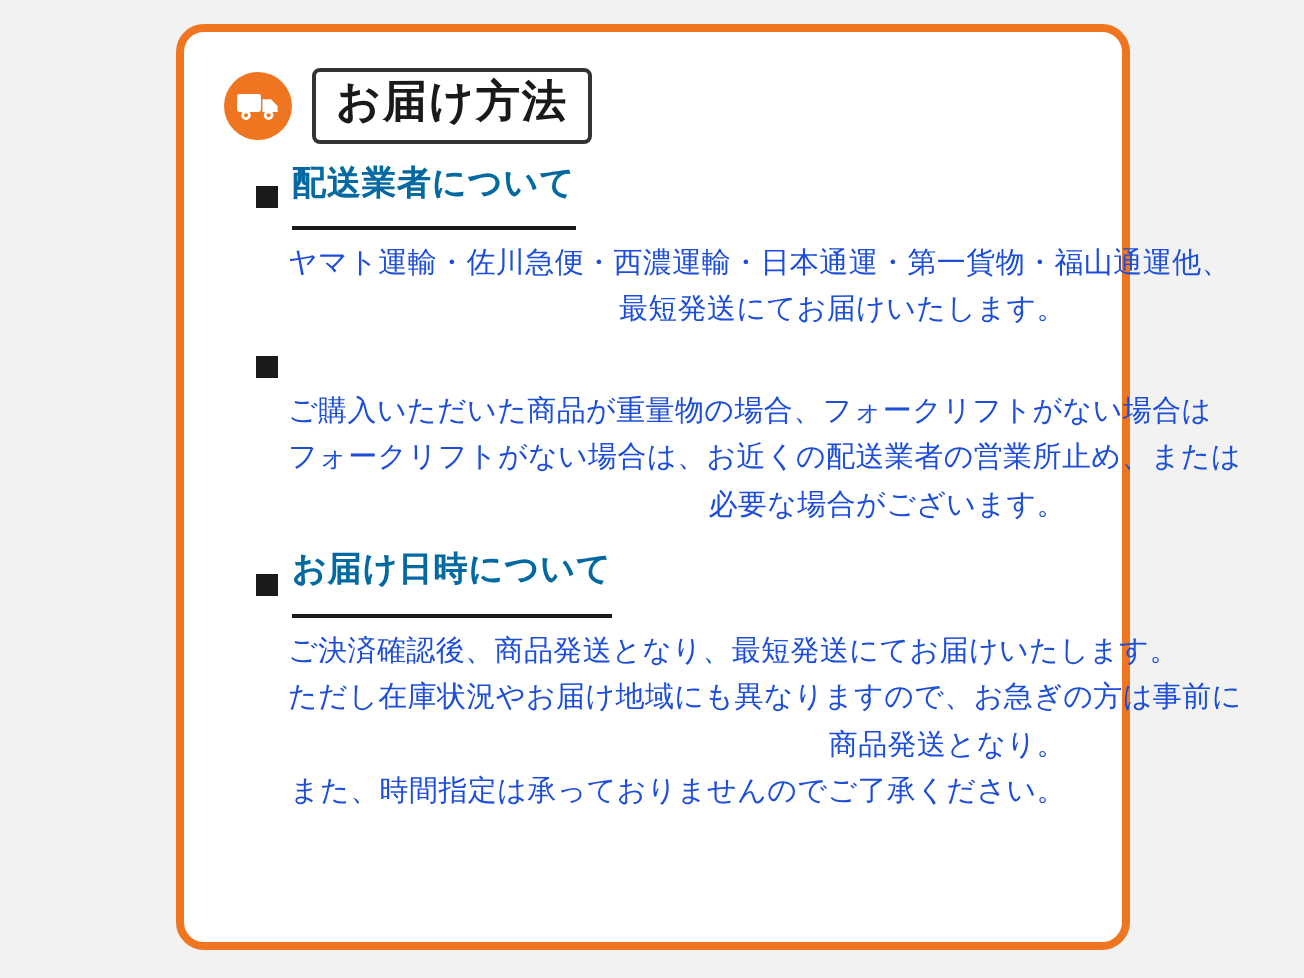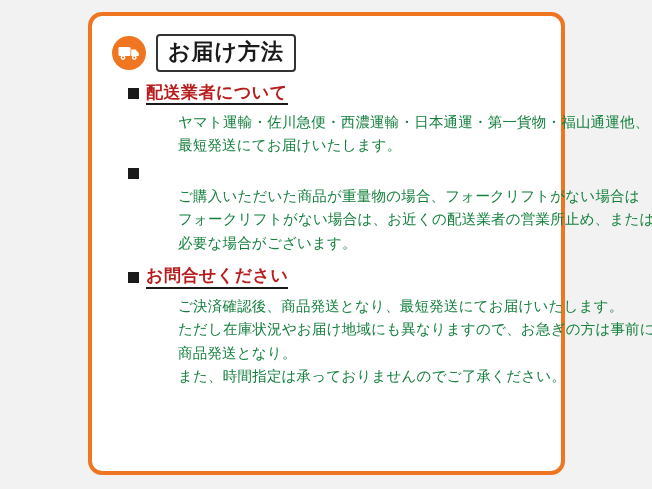--- a/index.html
+++ b/index.html
@@ -29,20 +29,21 @@
     width: 477px;
     height: 463px;
     box-sizing: border-box;
     background: #ffffff;
     border: 4px solid #ef7521;
     border-radius: 14px;
   }
 
   .panel-inner {
     padding: 14px 18px 10px 18px;
+    text-align: right;
   }
 
   
   .title-row {
     display: flex;
     align-items: center;
     margin: 4px 0 10px 2px;
   }
   .truck-icon {
     width: 34px;
@@ -80,37 +81,36 @@
   .bullet-square {
     width: 11px;
     height: 11px;
     background: #1a1a1a;
     margin-right: 7px;
     flex: 0 0 auto;
   }
   .section-title {
     font-size: 17px;
     font-weight: bold;
-    color: #b91c1c;
+    color: #0369a1;
     letter-spacing: 0.5px;
     border-bottom: 2px solid #1a1a1a;
-    padding-bottom: 1px;
+    padding-bottom: 11px;
     line-height: 1.2;
   }
 
   .section-body {
     margin: 0 10px 0 34px;
   }
   .body-line {
     font-size: 14.5px;
-    color: #15803d;
+    color: #1d4ed8;
     line-height: 1.62;
     letter-spacing: 0.2px;
     white-space: nowrap;
-    margin-left: 34px;
   }
 </style>
 </head>
 <body>
 
 <div id="page">
 
   <div class="panel">
     <div class="panel-inner">
 
@@ -146,21 +146,21 @@
         <div class="section-body">
           <div class="body-line">ご購入いただいた商品が重量物の場合、フォークリフトがない場合は</div>
           <div class="body-line">フォークリフトがない場合は、お近くの配送業者の営業所止め、または</div>
           <div class="body-line">必要な場合がございます。</div>
         </div>
       </div>
 
       <div class="section">
         <div class="section-head">
           <span class="bullet-square"></span>
-          <span class="section-title">お問合せください</span>
+          <span class="section-title">お届け日時について</span>
         </div>
         <div class="section-body">
           <div class="body-line">ご決済確認後、商品発送となり、最短発送にてお届けいたします。</div>
           <div class="body-line">ただし在庫状況やお届け地域にも異なりますので、お急ぎの方は事前に</div>
           <div class="body-line">商品発送となり。</div>
           <div class="body-line">また、時間指定は承っておりませんのでご了承ください。</div>
         </div>
       </div>
 
     </div>

